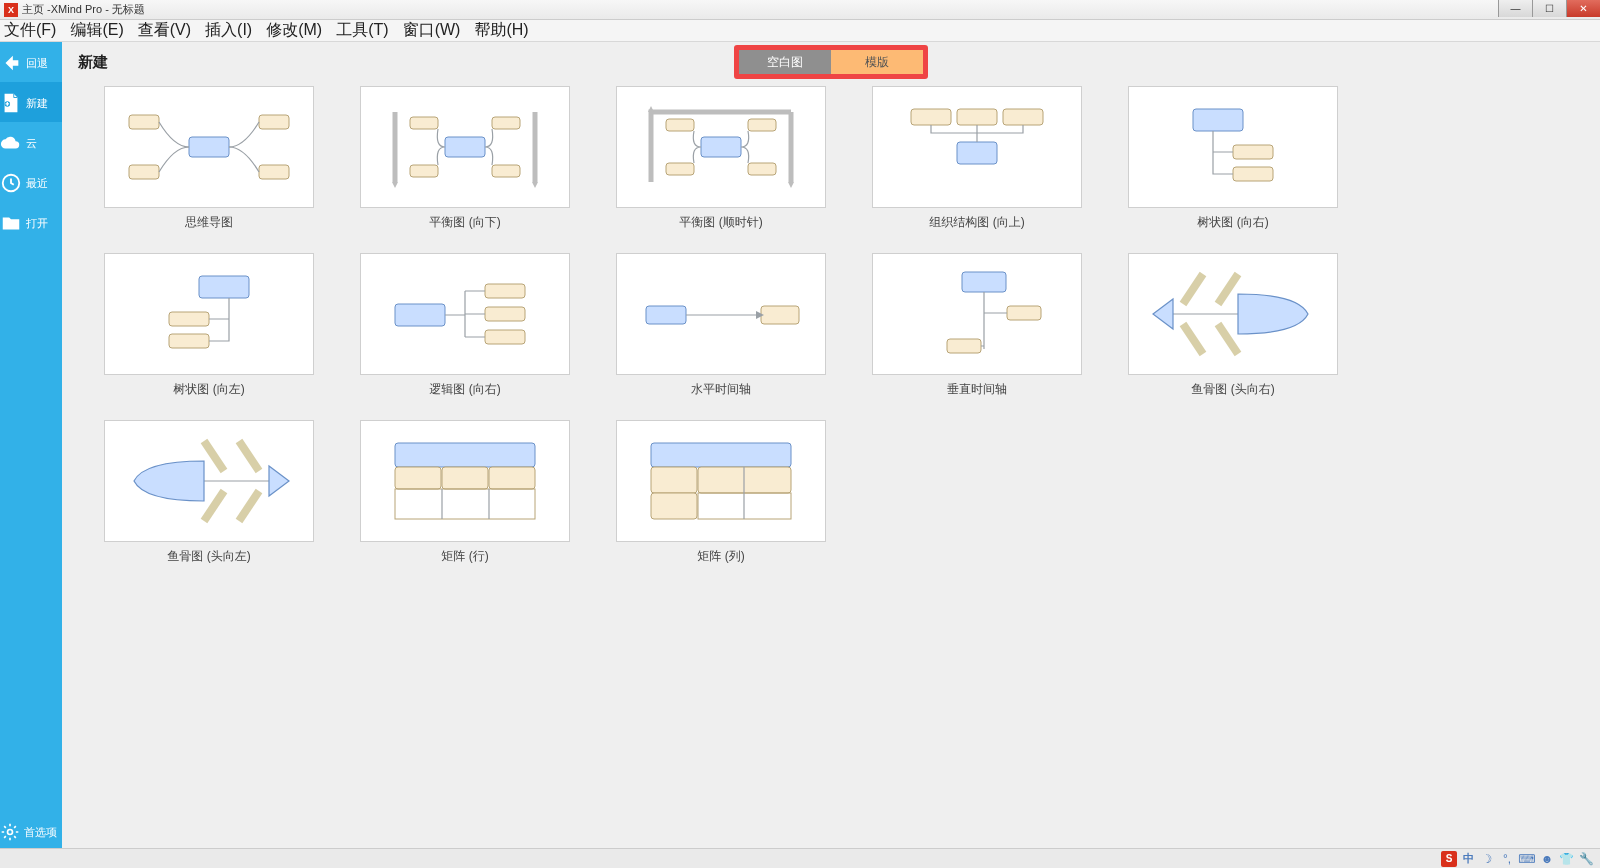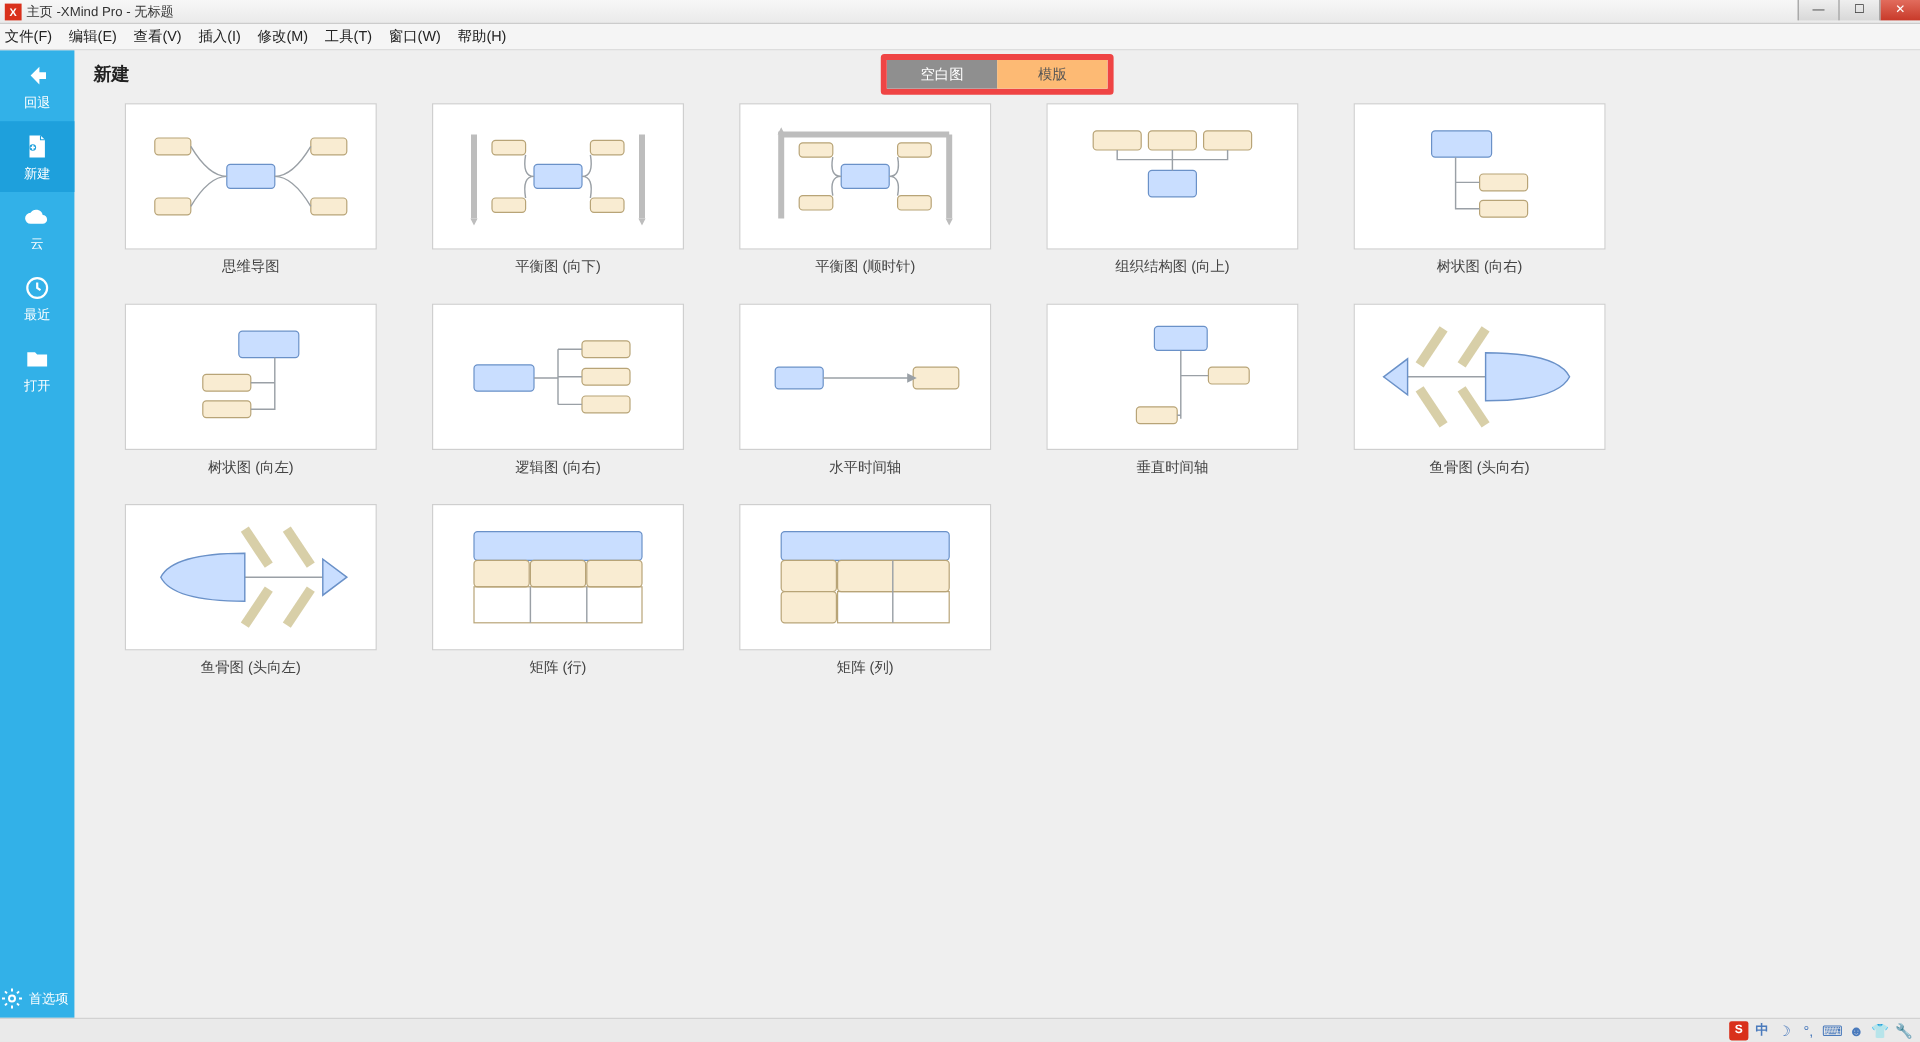--- a/index.html
+++ b/index.html
@@ -6,29 +6,29 @@
 html, body { width: 1600px; height: 868px; overflow: hidden; background: #e8e8e8; }
 
 
 .titlebar { height: 20px; background: linear-gradient(#f7f7f7,#eaeaea); display: flex; align-items: center; font-size: 11px; color: #333; border-bottom: 1px solid #ccc; position: relative; }
 .titlebar .app-icon { width: 14px; height: 14px; background: #d9301b; margin: 0 4px; display:flex; align-items:center; justify-content:center; color:#fff; font-size:9px; font-weight:bold; }
 .titlebar .win-controls { position: absolute; right: 0; top: -1px; display: flex; }
 .titlebar .win-btn { width: 34px; height: 18px; display:flex; align-items:center; justify-content:center; font-size:10px; border-left:1px solid #999; background:linear-gradient(#f0f0f0,#d8d8d8); }
 .titlebar .win-btn.close { background: linear-gradient(#e36f60,#c83a2a); color:#fff; }
 
 
-.menubar { height: 22px; background: #f5f5f5; display:flex; align-items:center; font-size:12px; border-bottom:1px solid #d8d8d8; padding-left:4px; gap:14px; color:#222; }
+.menubar { height: 22px; background: #f5f5f5; display:flex; align-items:center; font-size:16px; border-bottom:1px solid #d8d8d8; padding-left:4px; gap:14px; color:#222; }
 .menubar span { cursor:default; }
 
 
 .body { display:flex; height: calc(868px - 20px - 22px - 20px); }
 
 
 .sidebar { width: 62px; background:#32b1e8; display:flex; flex-direction:column; align-items:center; color:#fff; font-size:11px; position:relative; }
-.sidebar .item { width:100%; padding:10px 0 8px; display:flex; flex-direction:column; align-items:center; gap:4px; cursor:pointer; }
+.sidebar .item { width:100%; padding:10px 0 8px; display:flex; flex-direction:row; align-items:center; gap:4px; cursor:pointer; }
 .sidebar .item.active { background:#1ea0dc; }
 .sidebar .item svg { width:22px; height:22px; fill:#fff; }
 .sidebar .bottom-item { position:absolute; bottom:6px; width:100%; display:flex; flex-direction:row; align-items:center; gap:4px; font-size:11px; }
 .sidebar .bottom-item svg { width:20px; height:20px; stroke:#fff; fill:none; stroke-width:2; }
 
 
 .main { flex:1; background:#efefef; display:flex; flex-direction:column; }
 .header-row { height:40px; display:flex; align-items:center; position:relative; padding-left:16px; }
 .header-row .title { font-size:15px; font-weight:bold; color:#222; }
 .tabs { position:absolute; left:50%; transform:translateX(-50%); display:flex; border:5px solid #ef4444; border-radius:3px; overflow:hidden; }

